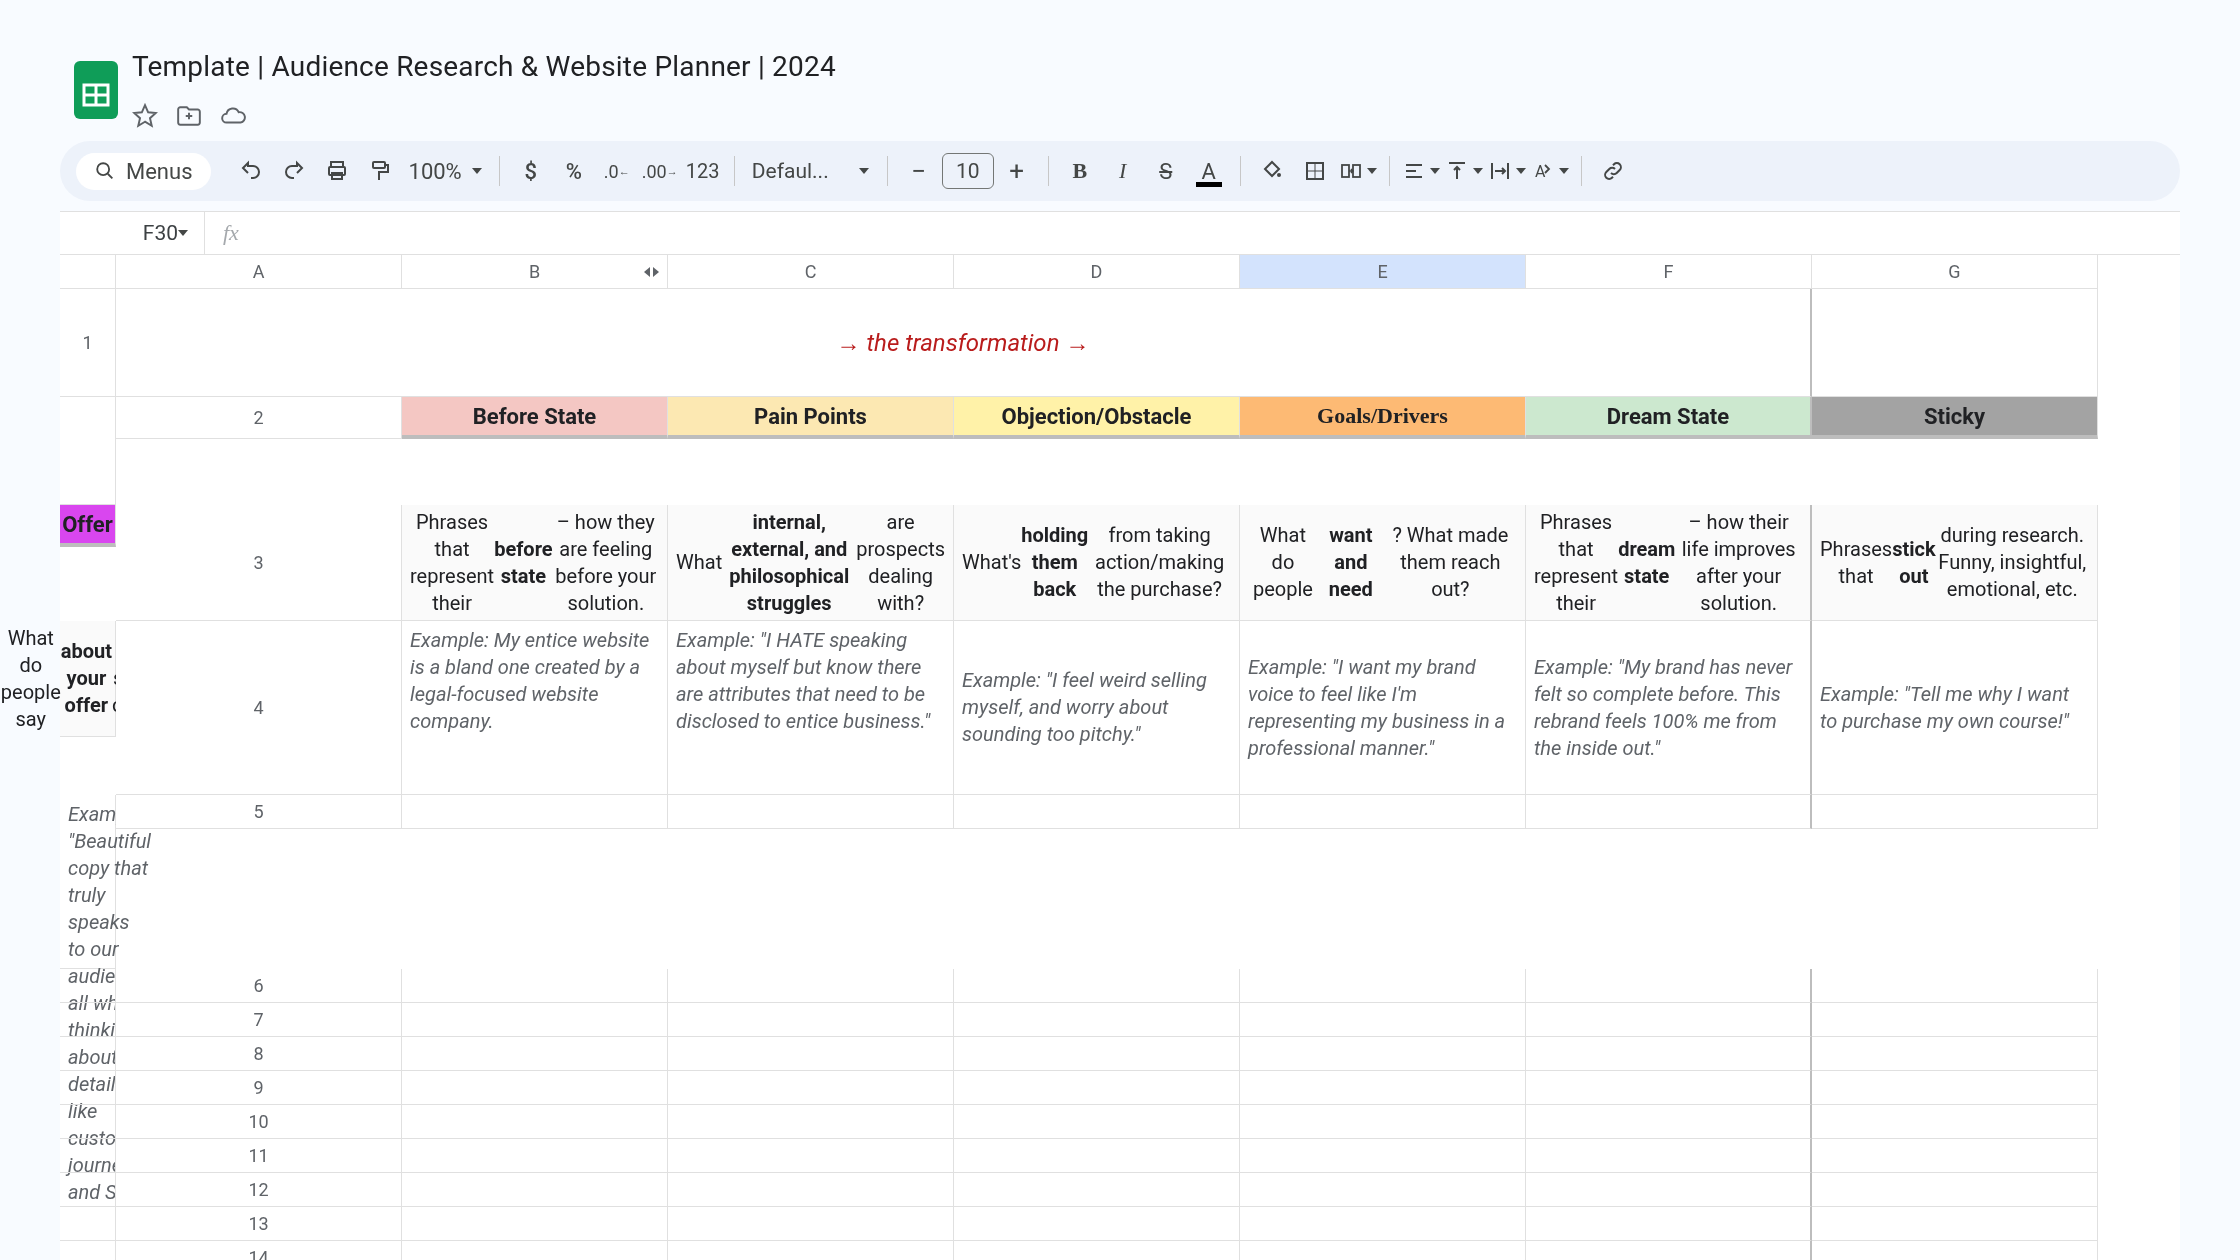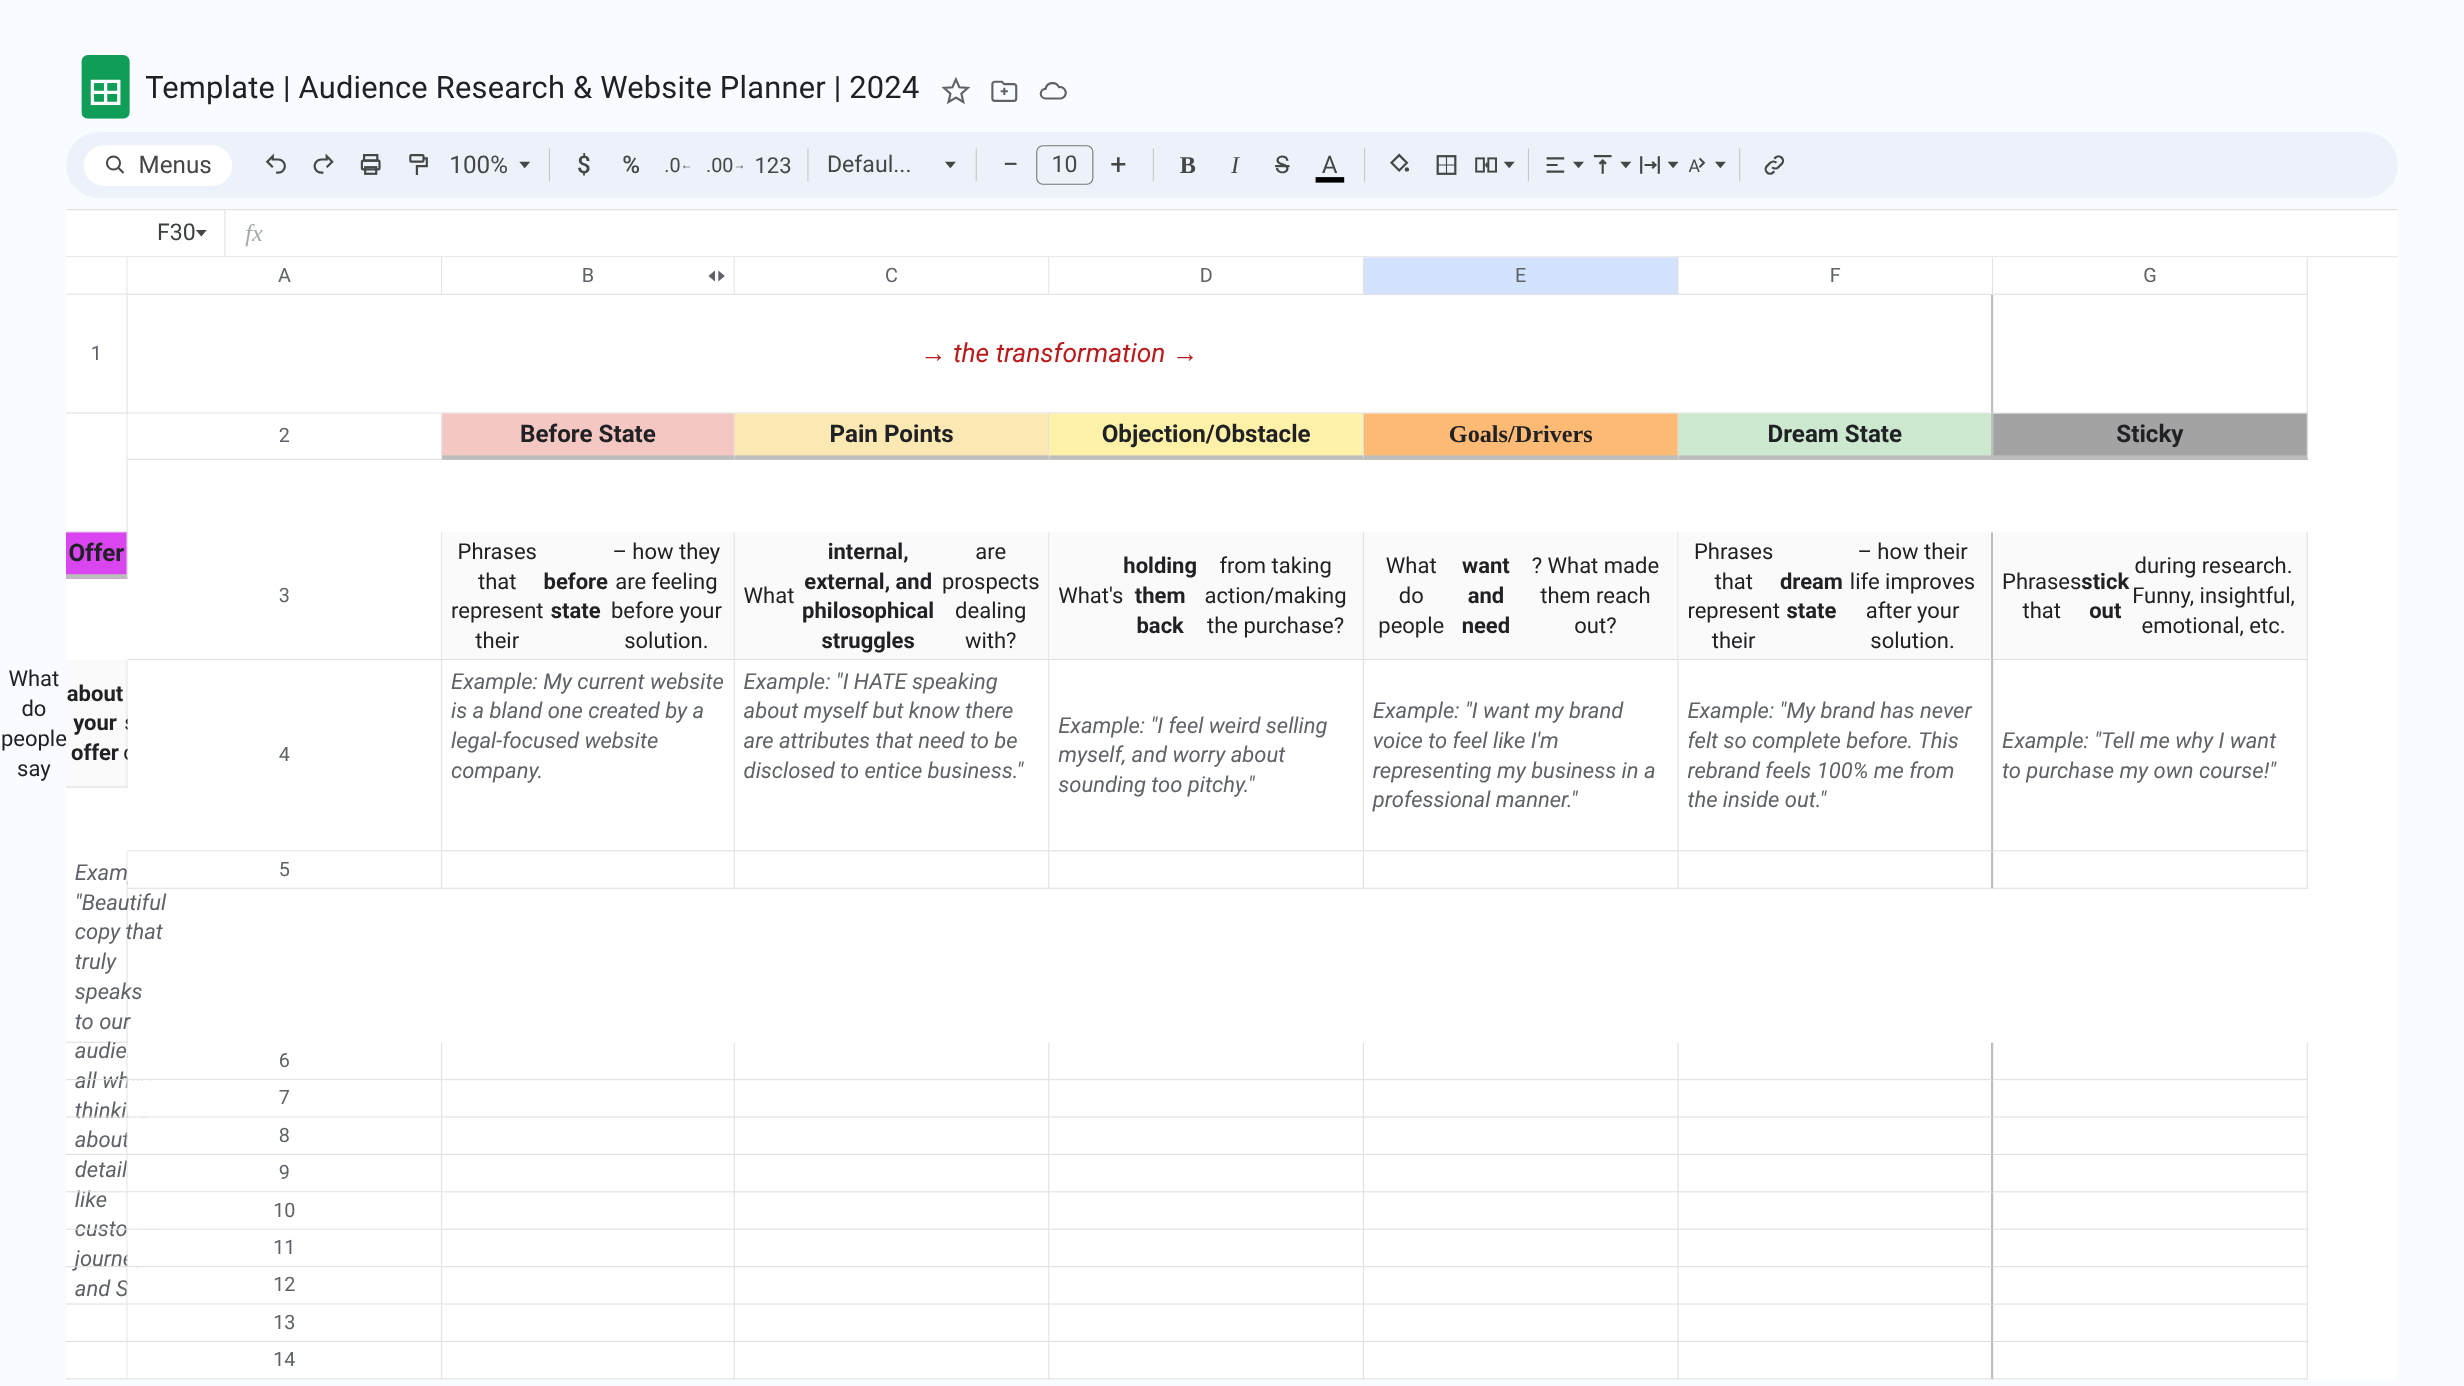--- a/index.html
+++ b/index.html
@@ -4,21 +4,21 @@
 <style>
 * { box-sizing: border-box; margin: 0; padding: 0; }
 body { font-family: "Google Sans", Roboto, Arial, sans-serif; background: #fff; overflow: hidden; }
 
 .app { width: 2240px; height: 1260px; background: #f8fbff; padding: 40px 60px 0 60px; }
 
 
 .titlebar { display: flex; align-items: center; gap: 14px; padding: 10px 0 0 14px; }
 .logo { width: 44px; height: 58px; flex-shrink: 0; }
 .title-col { display: flex; flex-direction: column; gap: 2px; }
-.doc-title-row { display: flex; align-items: flex-end; gap: 20px; }
+.doc-title-row { display: flex; align-items: flex-start; gap: 20px; flex-direction: column; }
 .doc-title { font-size: 28px; color: #202124; font-weight: 400; letter-spacing: 0.2px; }
 .title-icons { display: flex; gap: 18px; color: #5f6368; }
 .title-icons svg { width: 26px; height: 26px; fill: #5f6368; }
 
 
 .menubar { display: flex; gap: 2px; padding-top: 6px; }
 .menu-item { font-size: 22px; color: #202124; padding: 4px 14px; border-radius: 4px; cursor: pointer; }
 
 
 .toolbar { display: flex; align-items: center; gap: 3px; background: #edf2fa; border-radius: 40px; margin-top: 12px; padding: 6px 16px; height: 60px; }
@@ -279,21 +279,21 @@
       <div class="rowhead r3">3</div>
       <div class="cell center r3 desc">Phrases that represent their <b>before state</b> – how they are feeling before your solution.</div>
       <div class="cell center r3 desc">What <b>internal, external, and philosophical struggles</b> are prospects dealing with?</div>
       <div class="cell center r3 desc">What's <b>holding them back</b> from taking action/making the purchase?</div>
       <div class="cell center r3 desc">What do people <b>want and need</b>? What made them reach out?</div>
       <div class="cell center r3 desc thick-right">Phrases that represent their <b>dream state</b> – how their life improves after your solution.</div>
       <div class="cell center r3 desc">Phrases that <b>stick out</b> during research. Funny, insightful, emotional, etc.</div>
       <div class="cell center r3 desc">What do people say <b>about your offer</b>–or similar offers?</div>
 
       <div class="rowhead r4">4</div>
-      <div class="cell r4 example">Example: My current website is a bland one created by a legal-focused website company.</div>
+      <div class="cell r4 example">Example: My entice website is a bland one created by a legal-focused website company.</div>
       <div class="cell r4 example">Example: "I HATE speaking about myself but know there are attributes that need to be disclosed to entice business."</div>
       <div class="cell r4 example" style="align-items:center">Example: "I feel weird selling myself, and worry about sounding too pitchy."</div>
       <div class="cell r4 example" style="align-items:center">Example: "I want my brand voice to feel like I'm representing my business in a professional manner."</div>
       <div class="cell r4 example thick-right" style="align-items:center">Example: "My brand has never felt so complete before. This rebrand feels 100% me from the inside out."</div>
       <div class="cell r4 example" style="align-items:center">Example: "Tell me why I want to purchase my own course!"</div>
       <div class="cell r4 example">Example: "Beautiful copy that truly speaks to our audience, all while thinking about details like customer journey and SEO."</div>
 
       <div class="rowhead rsmall">5</div>
       <div class="cell rsmall"></div>
         <div class="cell rsmall"></div>

